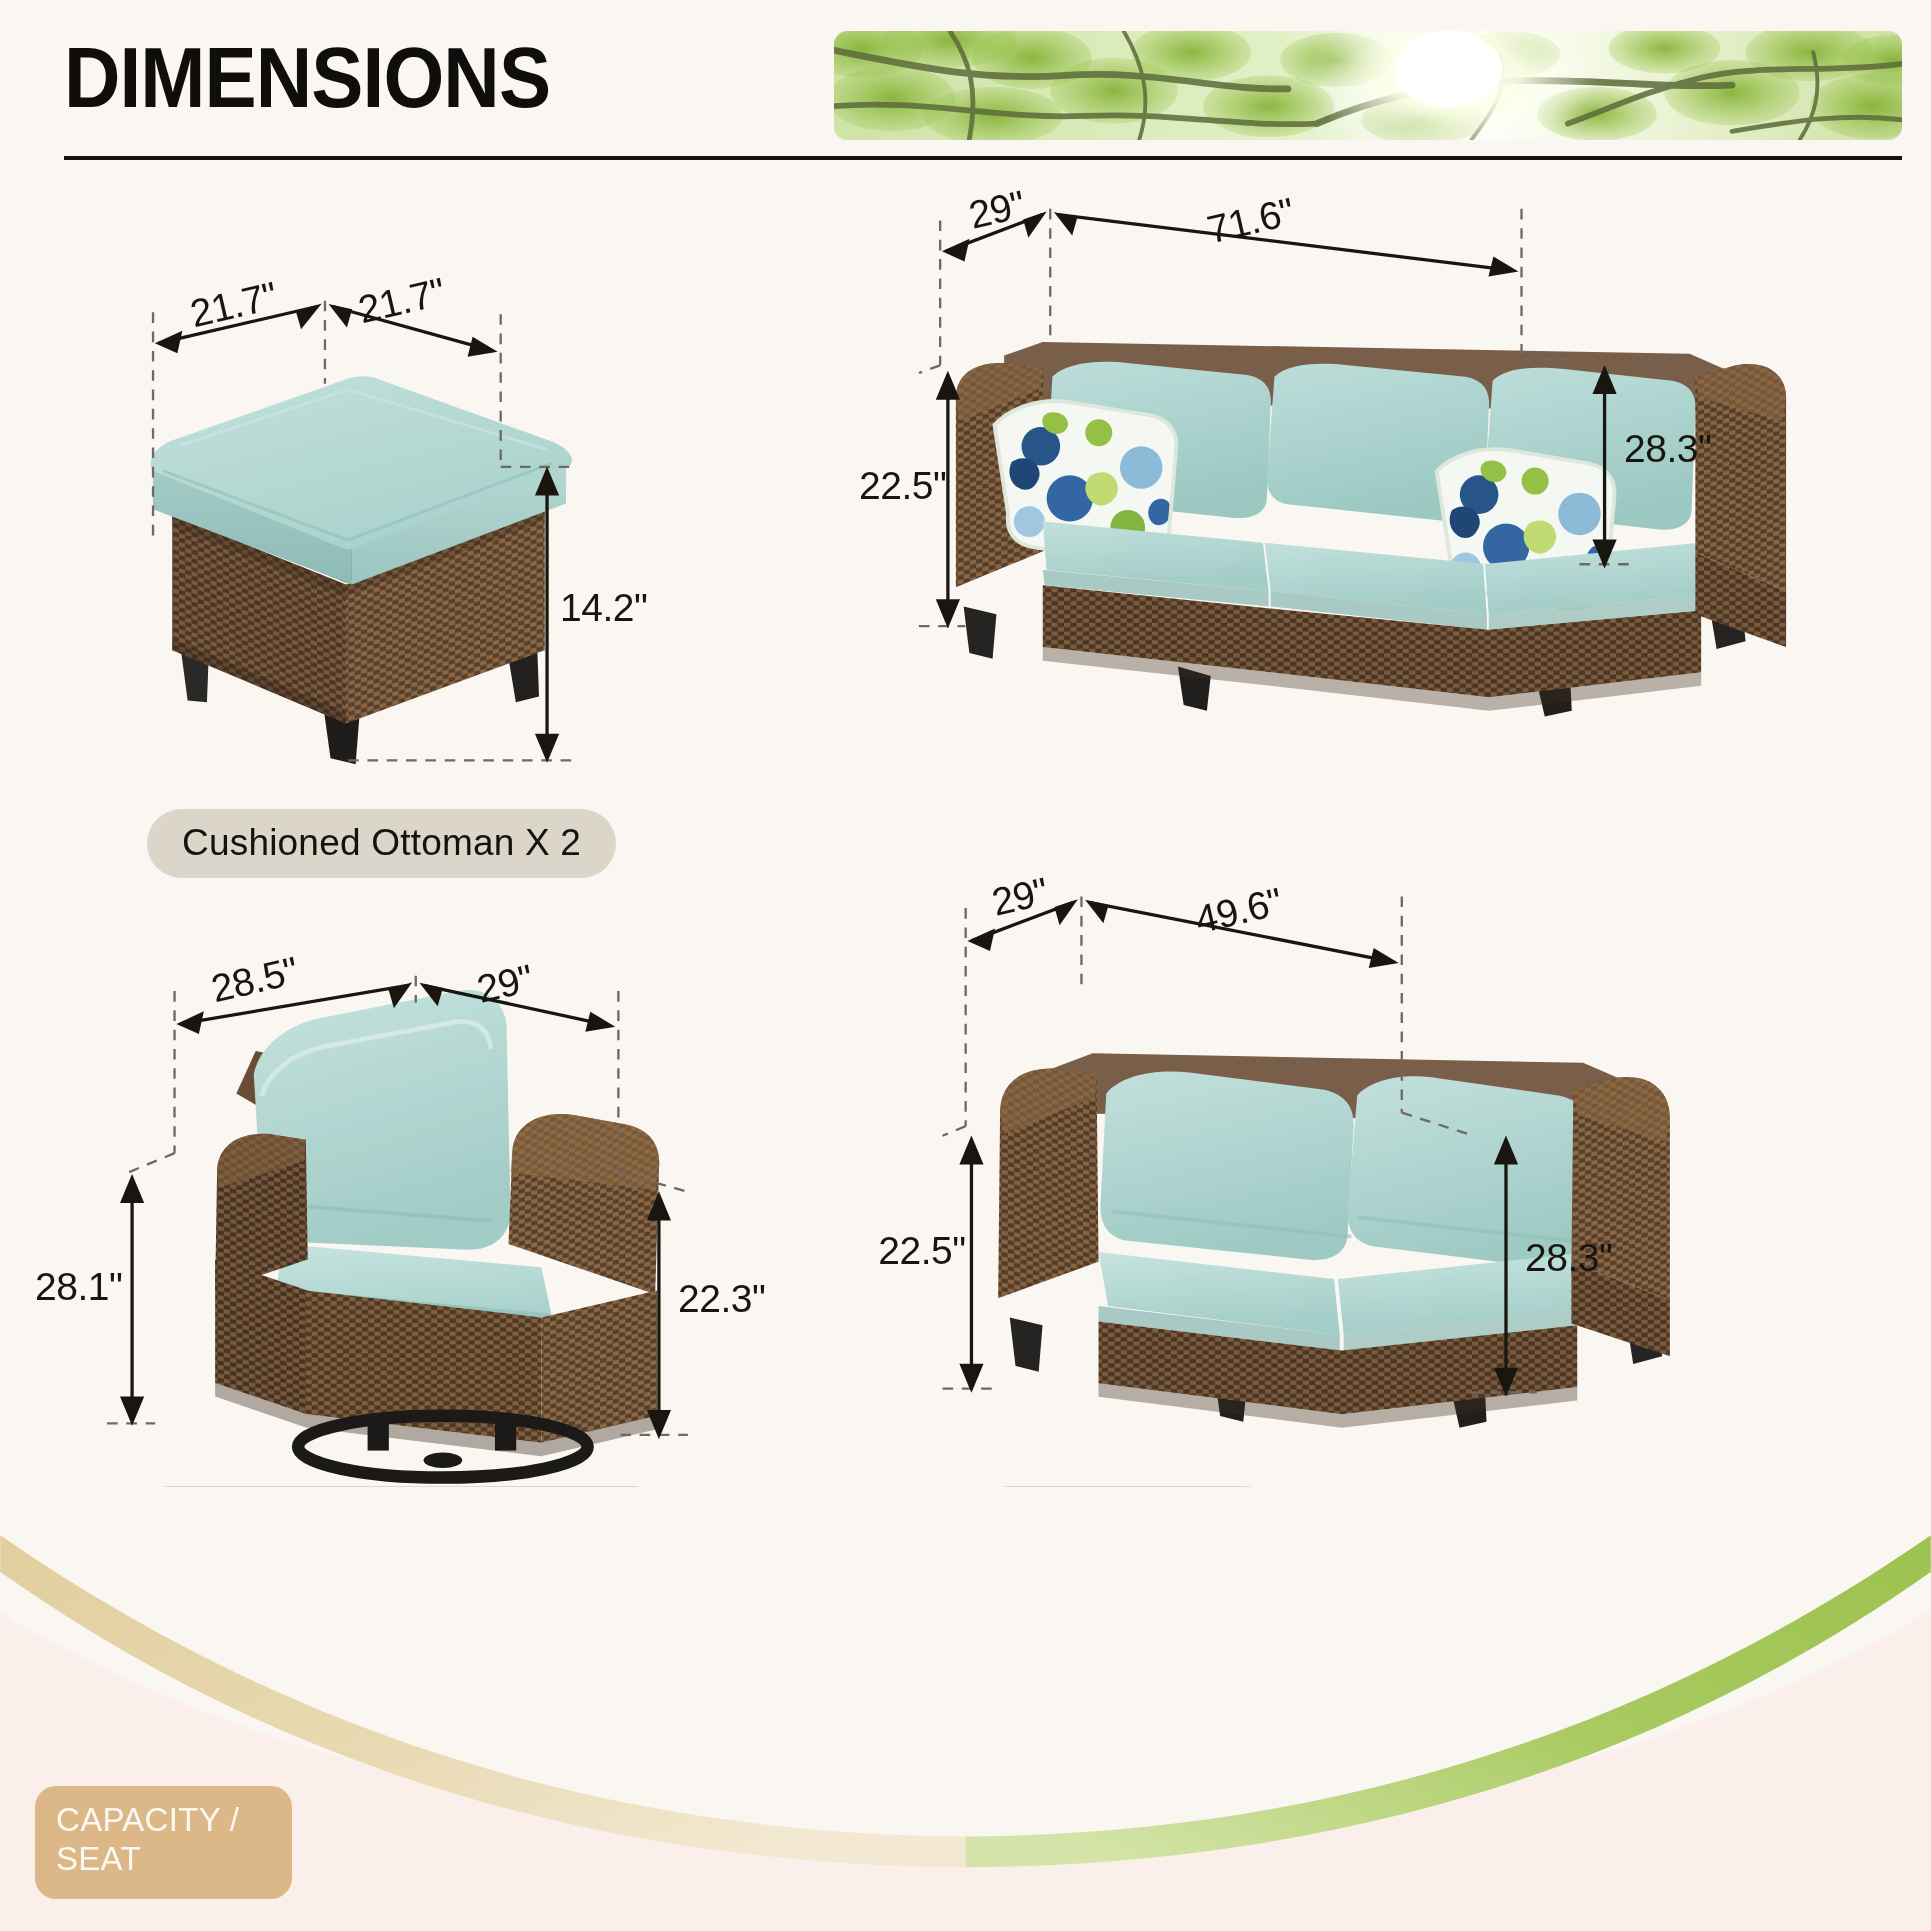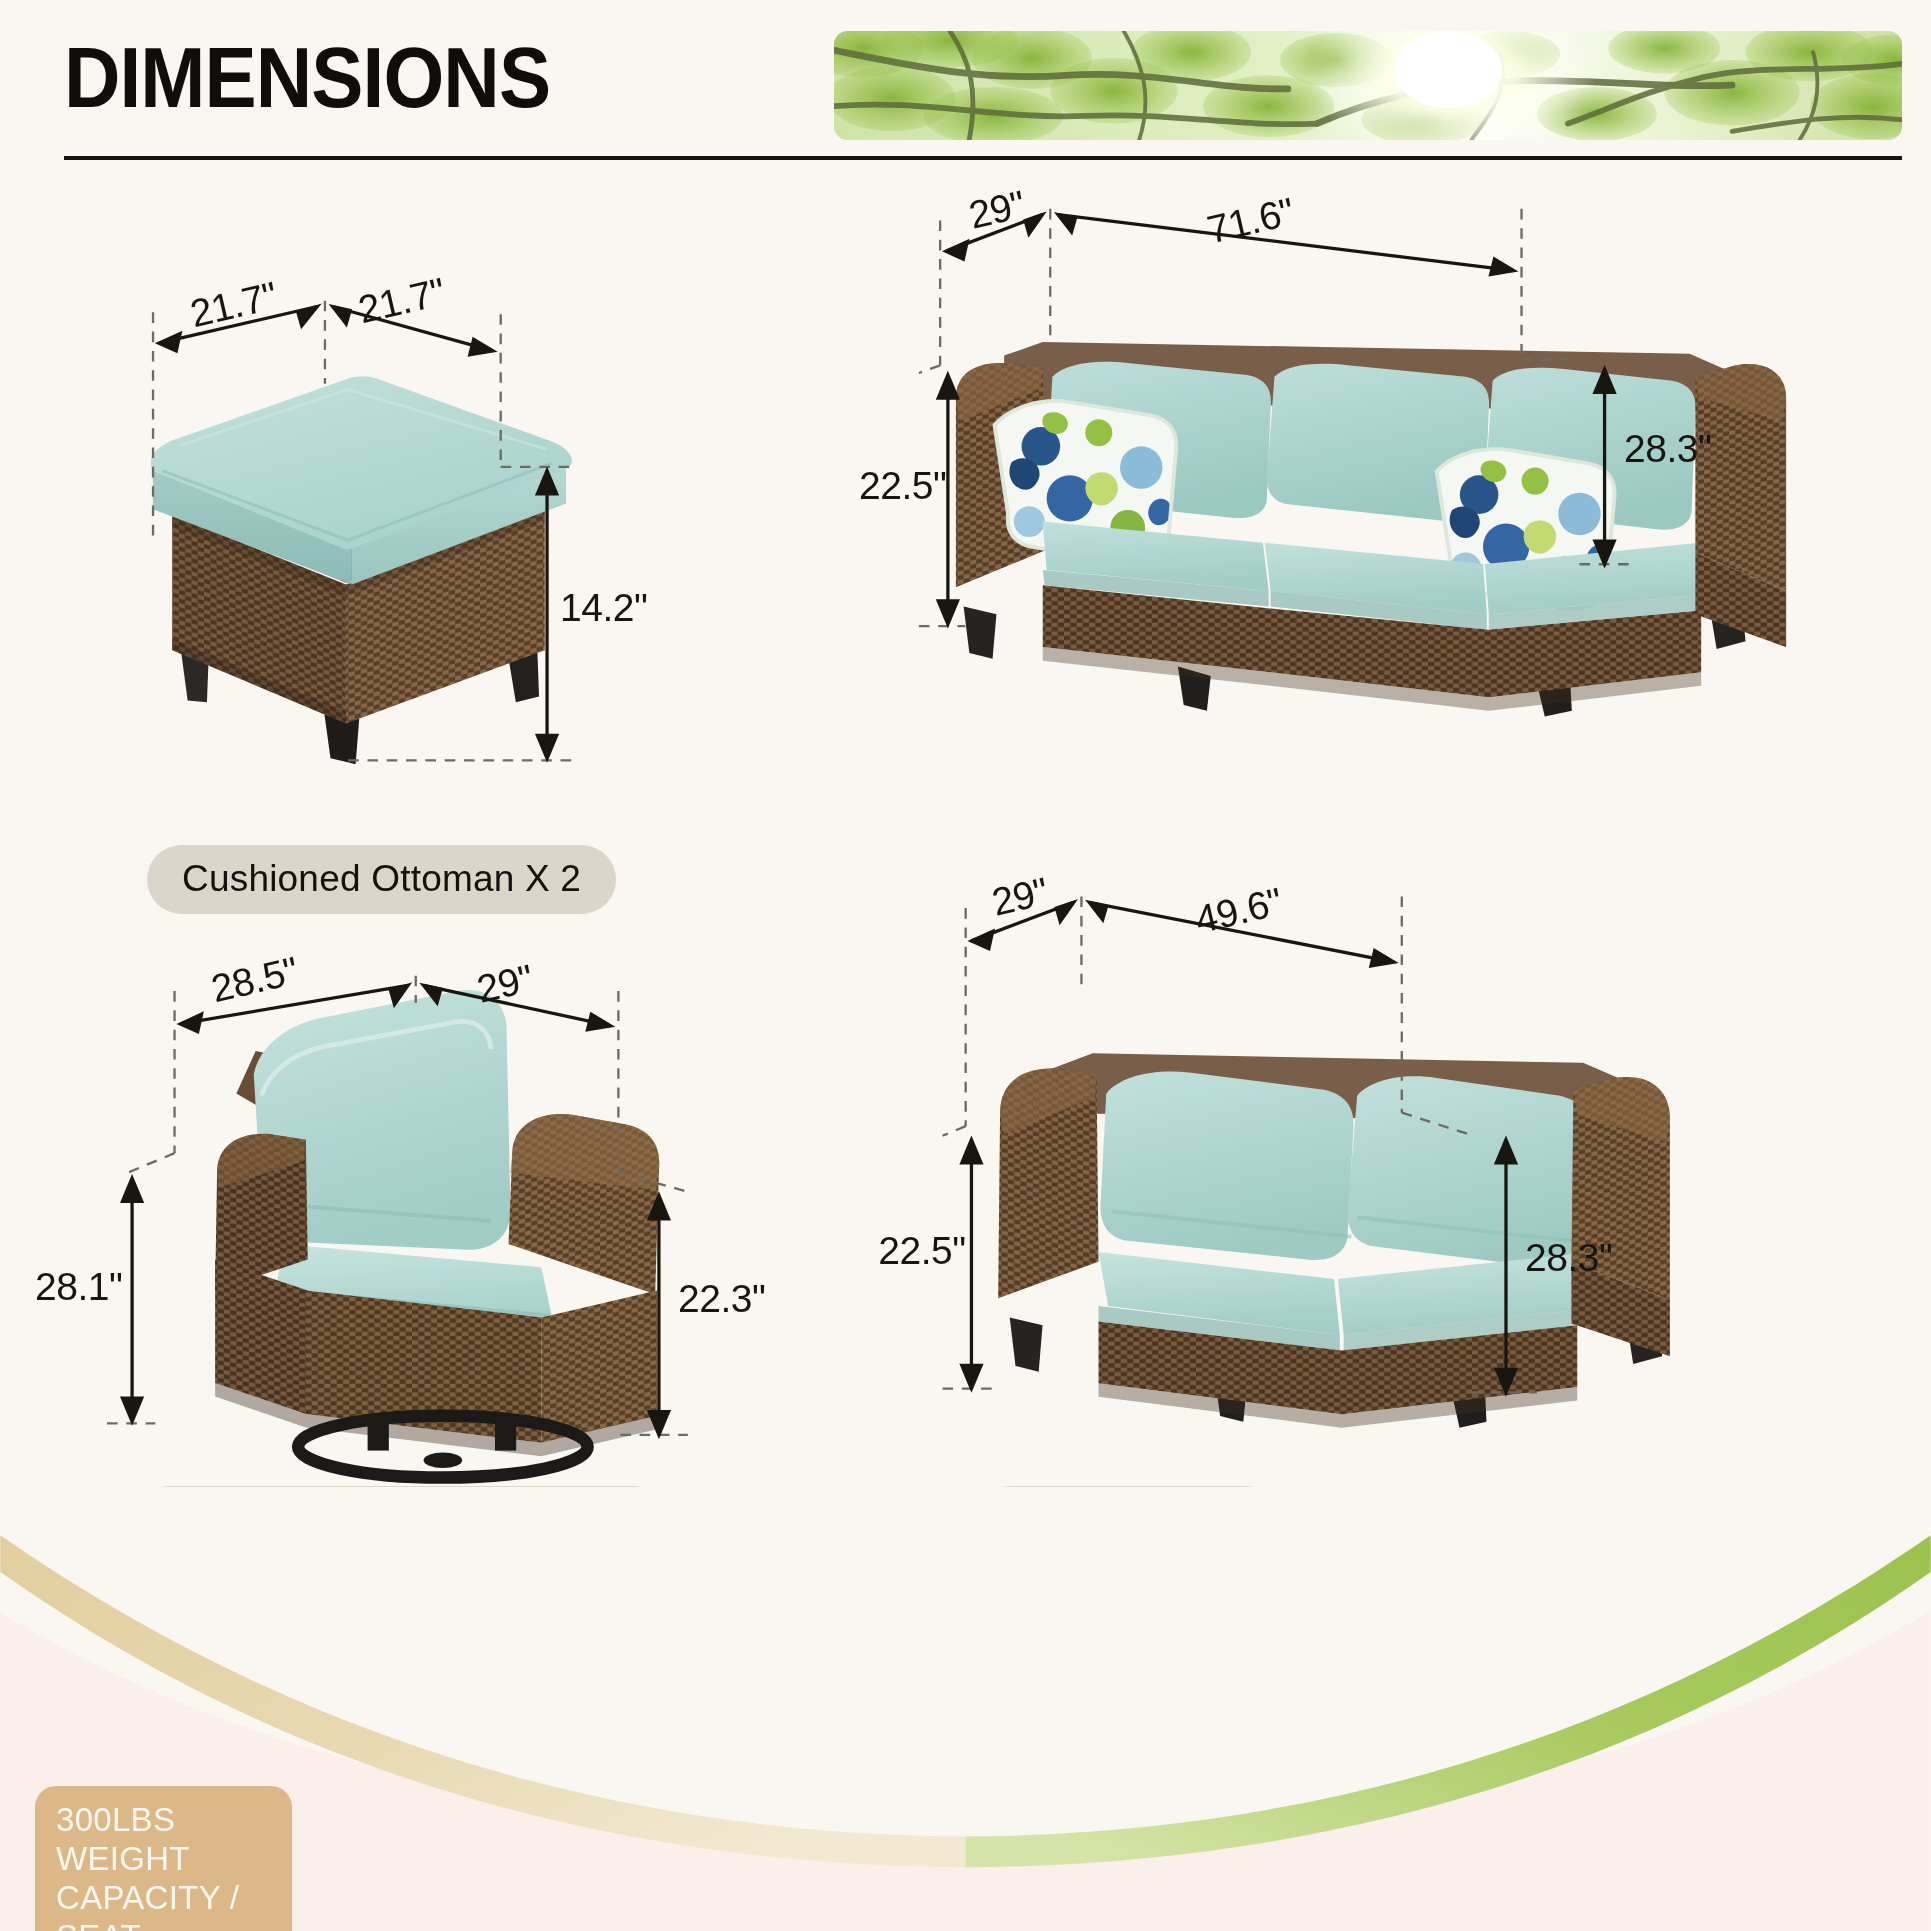--- a/index.html
+++ b/index.html
@@ -57,21 +57,21 @@
     position: absolute;
     background: #DCD5C9;
     color: #14120F;
     border-radius: 965px;
     font-size: 37px;
     font-weight: 500;
     padding: 12.6px 35px 14.5px 35px;
     white-space: nowrap;
     letter-spacing: 0.2px;
   }
-  #pill-ottoman { left: 108px; top: 601px; margin-top: 36px; }
+  #pill-ottoman { left: 108px; top: 601px; }
   #pill-sofa    { left: 31px;  top: 635px; }
   #pill-chair   { left: 95px;  top: 603px; }
   #pill-love    { left: 87px;  top: 603px; }
 
   
   .dim {
     position: absolute;
     font-size: 39px;
     color: #17150F;
     white-space: nowrap;
@@ -635,18 +635,17 @@
 
       <path d="M0,88 C300,300 640,392 1000,394 L1000,362 C660,360 320,272 0,50 Z" fill="url(#goldg)"></path>
 
       <path d="M2000,50 C1680,272 1340,360 1000,362 L1000,394 C1360,392 1700,300 2000,88 Z" fill="url(#greeng)"></path>
 
       <path d="M0,0 L2000,0 L2000,40 C1680,264 1340,352 1000,354 C660,352 320,264 0,40 Z" fill="#FAF7F2"></path>
     </svg>
   </div>
 
   <div id="weight-badge">
-    <div>300LBS WEIGHT</div>
     <div>CAPACITY / SEAT</div>
   </div>
 
 </div>
 
 
 </body></html>

